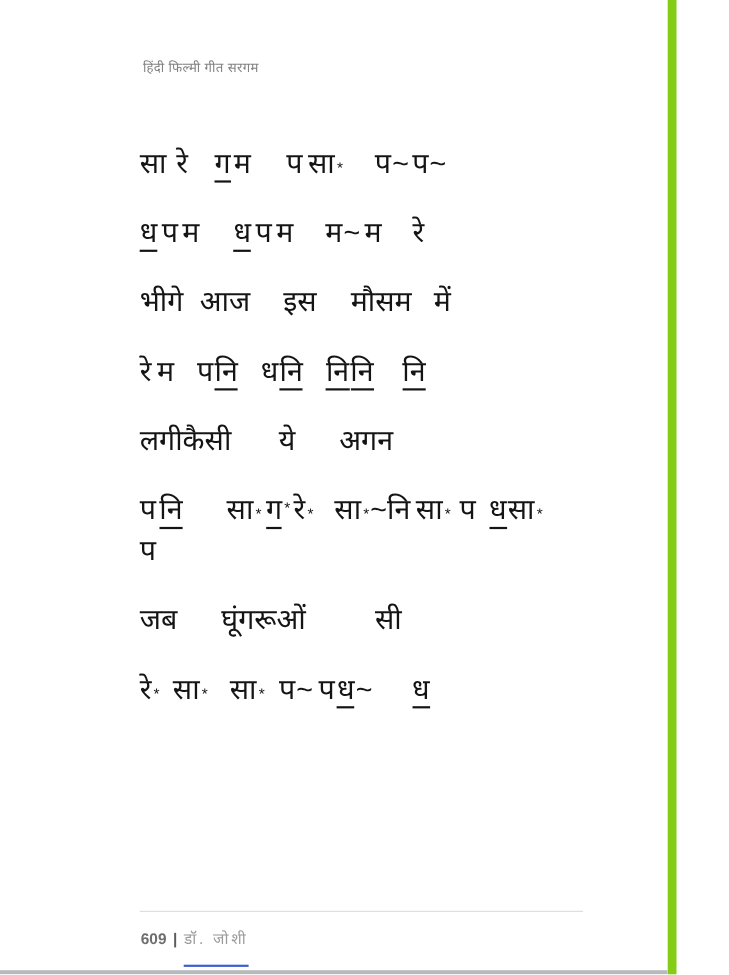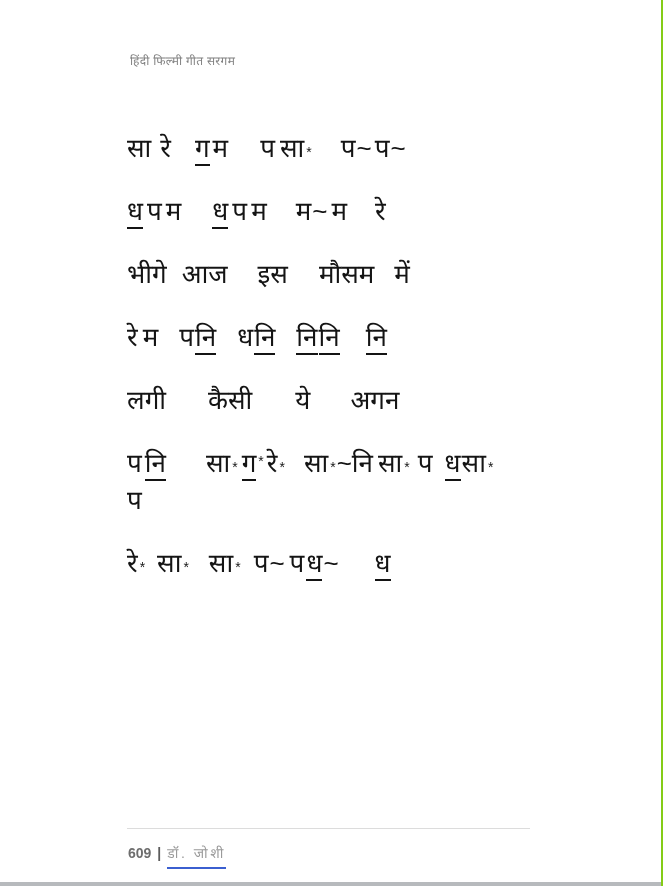--- a/index.html
+++ b/index.html
@@ -1,23 +1,23 @@
 <!DOCTYPE html>
 <html><head>
 <meta charset="utf-8">
 <style>
   * { margin:0; padding:0; box-sizing:border-box; }
   html,body { background:#ffffff; }
   .page {
     position:relative;
-    width:663px; height:886px;
+    width:615px; height:886px;
     background:#ffffff;
     font-family:"Liberation Sans","DejaVu Sans",sans-serif;
     overflow:hidden;
-    border-right:2px solid #84cc16;
+    border-right:8px solid #84cc16;
   }
   .running-header {
     position:absolute; left:130px; top:52px;
     font-size:12px; color:#828282;
     letter-spacing:0.3px;
   }
   .content {
     position:absolute; left:127px; top:130px; width:520px;
   }
   .line {
@@ -40,42 +40,43 @@
   }
   .footer {
     position:absolute; left:128px; top:843px;
     font-size:14px; color:#6e6e6e;
     display:flex; align-items:baseline;
   }
   .page-number { font-weight:bold; color:#6e6e6e; }
   .sep { margin:0 6px; color:#5c5c5c; font-weight:bold; }
   .author-link {
     color:#9a9a9a; text-decoration:none;
-    border-bottom:2px solid #3b5fd0; padding-bottom:5px;
+    border-bottom:2px solid #3b5fd0; padding-bottom:15px;
     letter-spacing:2.5px; cursor:pointer;
   }
   .bottom-edge {
     position:absolute; left:0; bottom:0;
     width:100%; height:4px; background:#b7babd;
   }
 </style>
 </head>
 <body>
 
 <div class="page">
   <div class="running-header">हिंदी फिल्मी गीत सरगम</div>
 
   <div class="content" id="content">
       <div class="line notation"><span class="token" style="margin-right: 9px;"><span class="core">सा</span></span><span class="token" style="margin-right: 24px;"><span class="core">रे</span></span><span class="token" style="margin-right: 3px;"><span class="core komal">ग</span></span><span class="token" style="margin-right: 32px;"><span class="core">म</span></span><span class="token" style="margin-right: 5px;"><span class="core">प</span></span><span class="token" style="margin-right: 29px;"><span class="core">सा</span><span class="star low">*</span></span><span class="token" style="margin-right: 3px;"><span class="core">प</span><span class="tilde">~</span></span><span class="token"><span class="core">प</span><span class="tilde">~</span></span></div>
       <div class="line notation"><span class="token" style="margin-right: 4px;"><span class="core komal">ध</span></span><span class="token" style="margin-right: 4px;"><span class="core">प</span></span><span class="token" style="margin-right: 31px;"><span class="core">म</span></span><span class="token" style="margin-right: 4px;"><span class="core komal">ध</span></span><span class="token" style="margin-right: 4px;"><span class="core">प</span></span><span class="token" style="margin-right: 29px;"><span class="core">म</span></span><span class="token" style="margin-right: 4px;"><span class="core">म</span><span class="tilde">~</span></span><span class="token" style="margin-right: 28px;"><span class="core">म</span></span><span class="token"><span class="core">रे</span></span></div>
       <div class="line lyrics"><span class="token" style="margin-right: 15px;"><span class="core">भीगे</span></span><span class="token" style="margin-right: 30px;"><span class="core">आज</span></span><span class="token" style="margin-right: 31px;"><span class="core">इस</span></span><span class="token" style="margin-right: 20px;"><span class="core">मौसम</span></span><span class="token"><span class="core">में</span></span></div>
       <div class="line notation"><span class="token" style="margin-right: 5px;"><span class="core">रे</span></span><span class="token" style="margin-right: 21px;"><span class="core">म</span></span><span class="token" style="margin-right: 1px;"><span class="core">प</span></span><span class="token" style="margin-right: 21px;"><span class="core komal">नि</span></span><span class="token" style="margin-right: 1px;"><span class="core">ध</span></span><span class="token" style="margin-right: 21px;"><span class="core komal">नि</span></span><span class="token" style="margin-right: 1px;"><span class="core komal">नि</span></span><span class="token" style="margin-right: 26px;"><span class="core komal">नि</span></span><span class="token"><span class="core komal">नि</span></span></div>
-      <div class="line lyrics"><span class="token" style="margin-right: 42px;"><span class="core">लगी</span></span><span class="token" style="margin-right: 43px;"><span class="core">कैसी</span></span><span class="token" style="margin-right: 40px;"><span class="core">ये</span></span><span class="token"><span class="core">अगन</span></span></div>
+      <div class="line lyrics"><span class="token" style=""><span class="core">लगी</span></span><span class="token" style="margin-right: 43px;"><span class="core">कैसी</span></span><span class="token" style="margin-right: 40px;"><span class="core">ये</span></span><span class="token"><span class="core">अगन</span></span></div>
       <div class="line notation"><span class="token" style="margin-right: 3px;"><span class="core">प</span></span><span class="token" style="margin-right: 40px;"><span class="core komal">नि</span></span><span class="token" style="margin-right: 4px;"><span class="core">सा</span><span class="star low">*</span></span><span class="token" style="margin-right: 3px;"><span class="core komal">ग</span><span class="star high">*</span></span><span class="token" style="margin-right: 19px;"><span class="core">रे</span><span class="star low">*</span></span><span class="token"><span class="core">सा</span><span class="star low">*</span><span class="tilde">~</span></span><span class="token" style="margin-right: 5px;"><span class="core">नि</span></span><span class="token" style="margin-right: 8px;"><span class="core">सा</span><span class="star low">*</span></span><span class="token" style="margin-right: 12px;"><span class="core">प</span></span><span class="token" style="margin-right: 1px;"><span class="core komal">ध</span></span><span class="token"><span class="core">सा</span><span class="star low">*</span></span></div>
       <div class="line notation wrap"><span class="token"><span class="core">प</span></span></div>
+      <div class="line lyrics"><span class="token" style="margin-right: 40px;"><span class="core">जब</span></span><span class="token" style="margin-right: 63px;"><span class="core">घूंगरूओं</span></span><span class="token"><span class="core">सी</span></span></div>
       <div class="line notation"><span class="token" style="margin-right: 12px;"><span class="core">रे</span><span class="star low">*</span></span><span class="token" style="margin-right: 20px;"><span class="core">सा</span><span class="star low">*</span></span><span class="token" style="margin-right: 13px;"><span class="core">सा</span><span class="star low">*</span></span><span class="token" style="margin-right: 5px;"><span class="core">प</span><span class="tilde">~</span></span><span class="token" style="margin-right: 2px;"><span class="core">प</span></span><span class="token" style="margin-right: 36px;"><span class="core komal">ध</span><span class="tilde">~</span></span><span class="token"><span class="core komal">ध</span></span></div>
     </div>
 
   <div class="footer-rule"></div>
   <div class="footer">
     <span class="page-number">609</span>
     <span class="sep">|</span>
     <a class="author-link" style="border-bottom-color: rgb(59, 95, 208);">डॉ. जोशी</a>
   </div>
 

